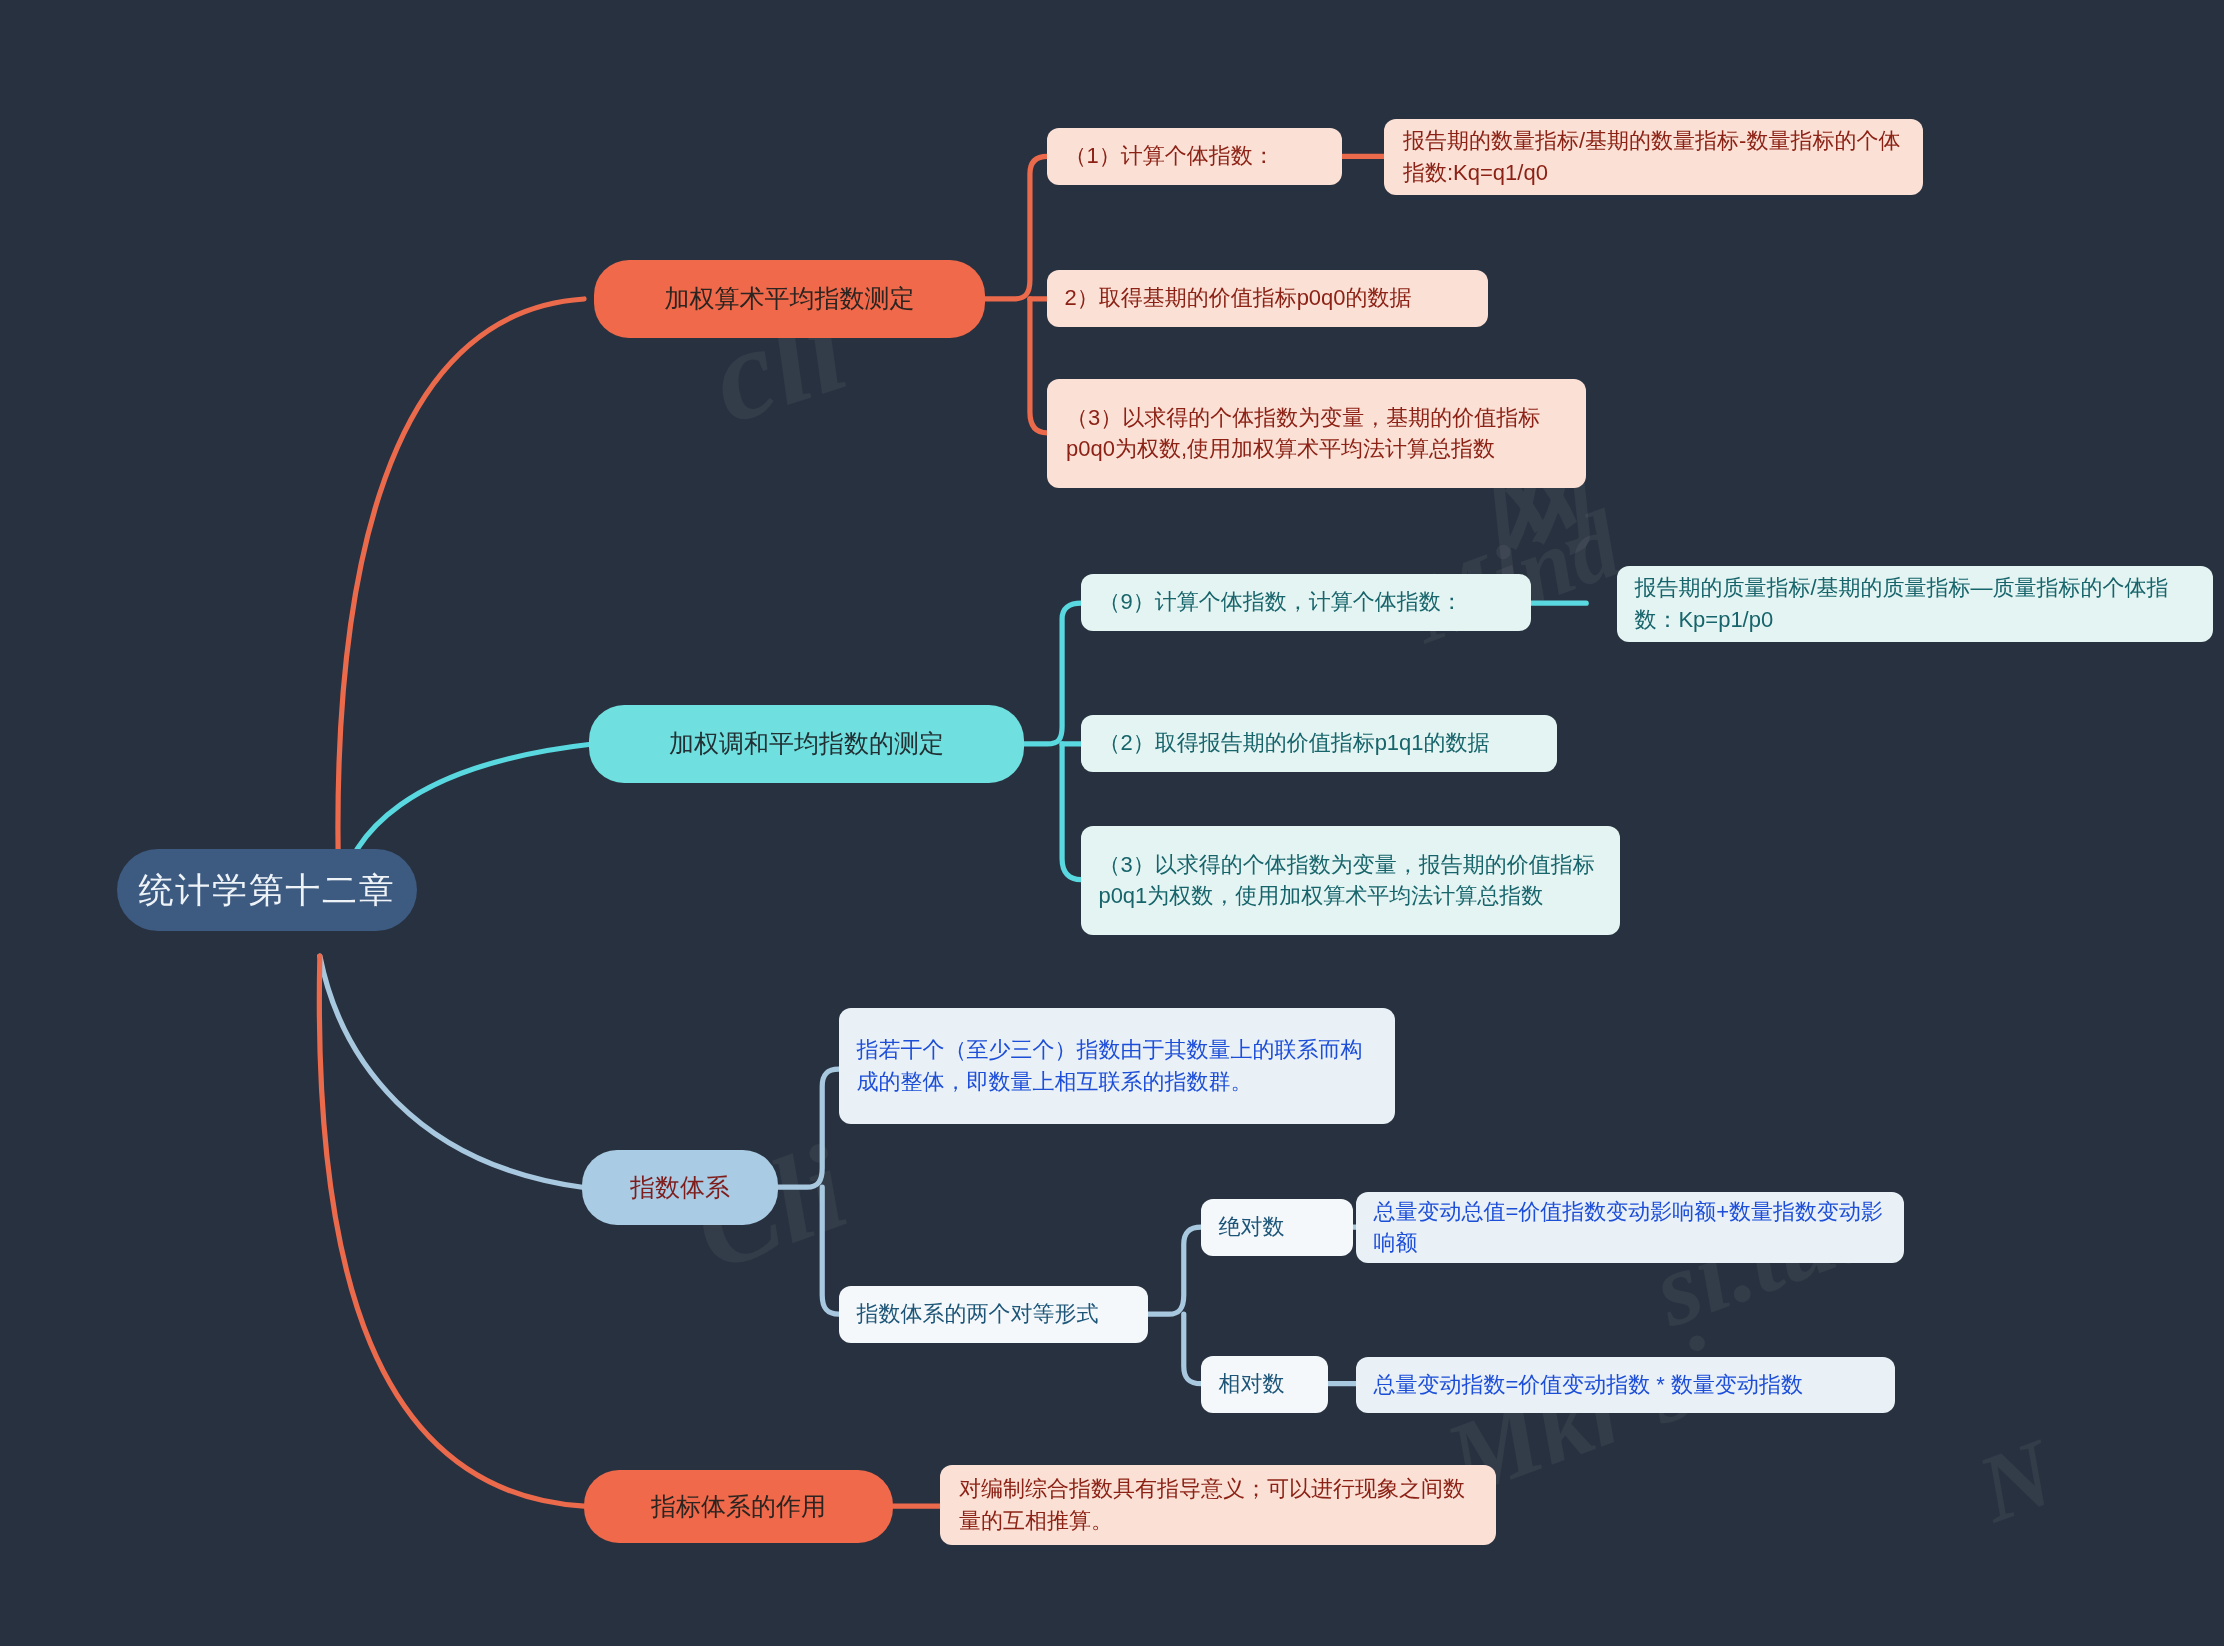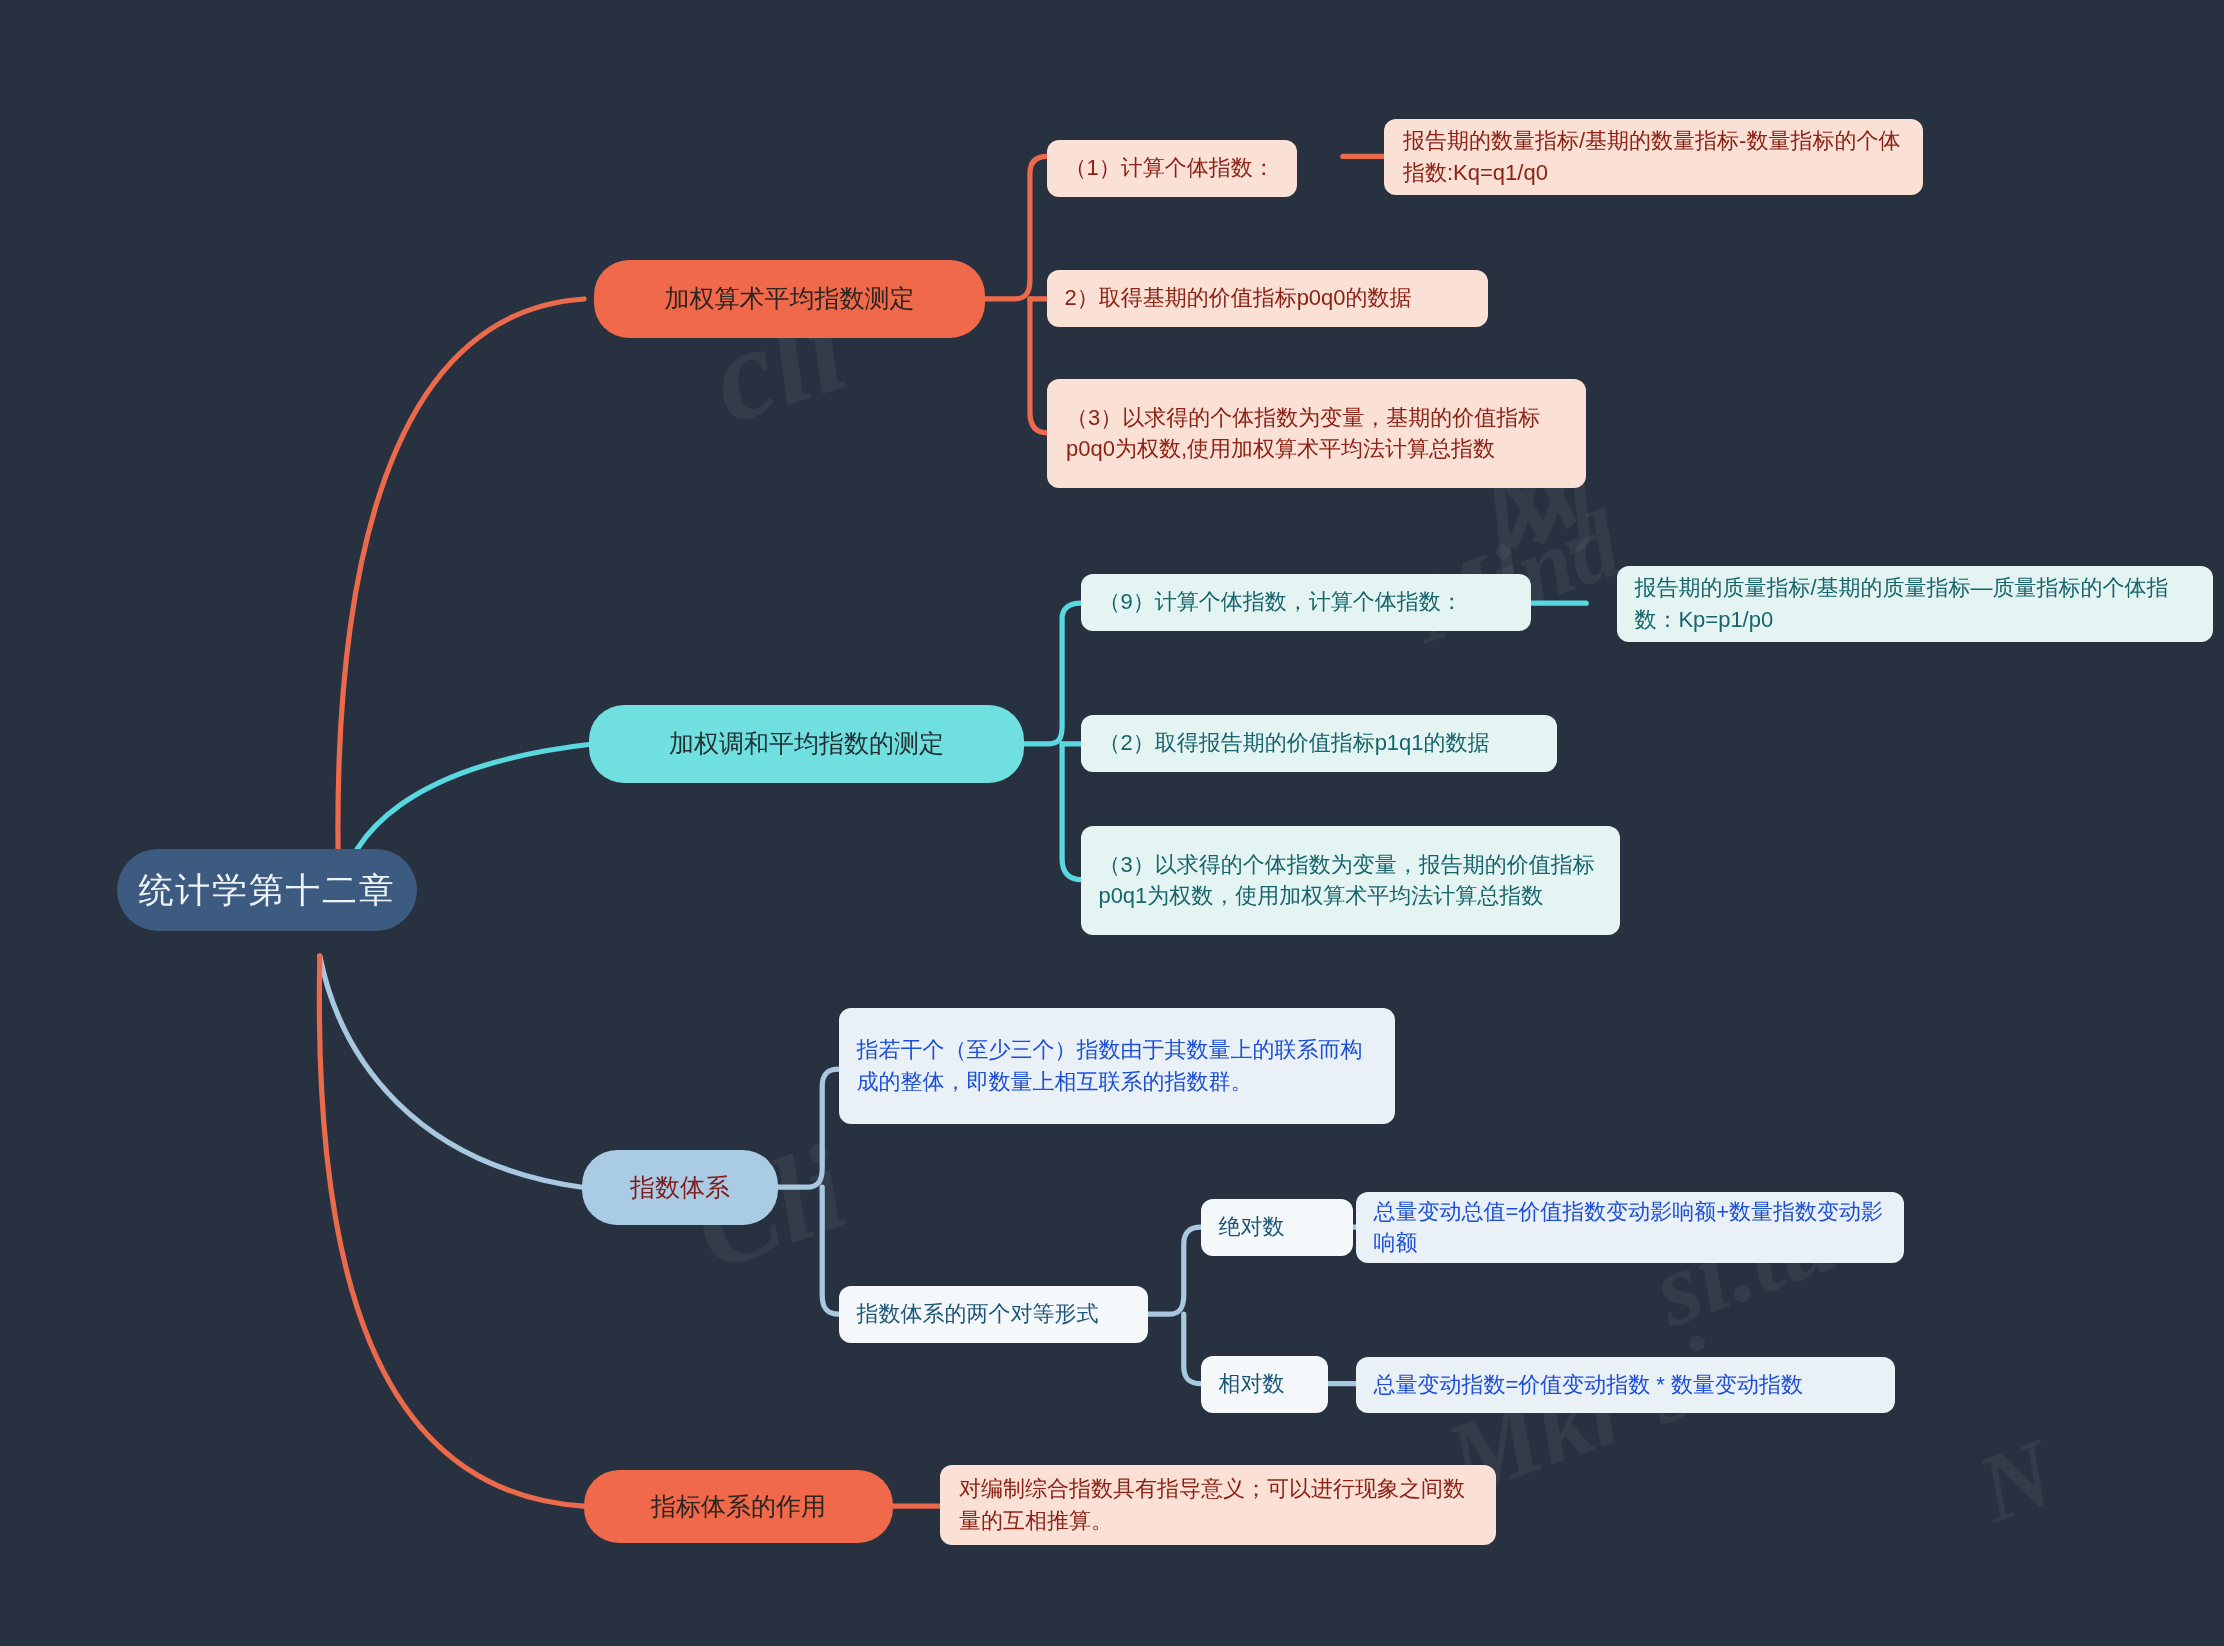--- a/index.html
+++ b/index.html
@@ -122,21 +122,21 @@
     <path d="M 1528,1412 L 1560,1412" fill="none" stroke="#a8c8e0" stroke-width="6" stroke-linecap="round"></path>
     <path d="M 1528,1592 L 1560,1592" fill="none" stroke="#a8c8e0" stroke-width="6" stroke-linecap="round"></path>
 
     <path d="M 1028,1733 L 1082,1733" fill="none" stroke="#ec6a4c" stroke-width="6" stroke-linecap="round"></path>
   </svg>
 
   <div class="node root" style="left:117px; top:849px; width:300px; height:82px;">统计学第十二章</div>
 
   <div class="node pill orange" style="left:594px; top:260px; width:391px; height:78px;">加权算术平均指数测定</div>
 
-  <div class="node box pink tight" style="left:1047px; top:140px; width:250px; height:57px;">（1）计算个体指数：</div>
+  <div class="node box pink tight" style="left:1047px; top:128px; width:295px; height:57px;">（1）计算个体指数：</div>
 
   <div class="node box pink" style="left:1384px; top:119px; width:539px; height:76px;">报告期的数量指标/基期的数量指标-数量指标的个体指数:Kq=q1/q0</div>
 
   <div class="node box pink tight" style="left:1047px; top:270px; width:441px; height:57px;">2）取得基期的价值指标p0q0的数据</div>
 
   <div class="node box pink" style="left:1047px; top:379px; width:539px; height:109px;">（3）以求得的个体指数为变量，基期的价值指标p0q0为权数,使用加权算术平均法计算总指数</div>
 
   <div class="node pill cyan" style="left:589px; top:705px; width:435px; height:78px;">加权调和平均指数的测定</div>
 
   <div class="node box mint tight" style="left:1081px; top:574px; width:450px; height:57px;">（9）计算个体指数，计算个体指数：</div>

